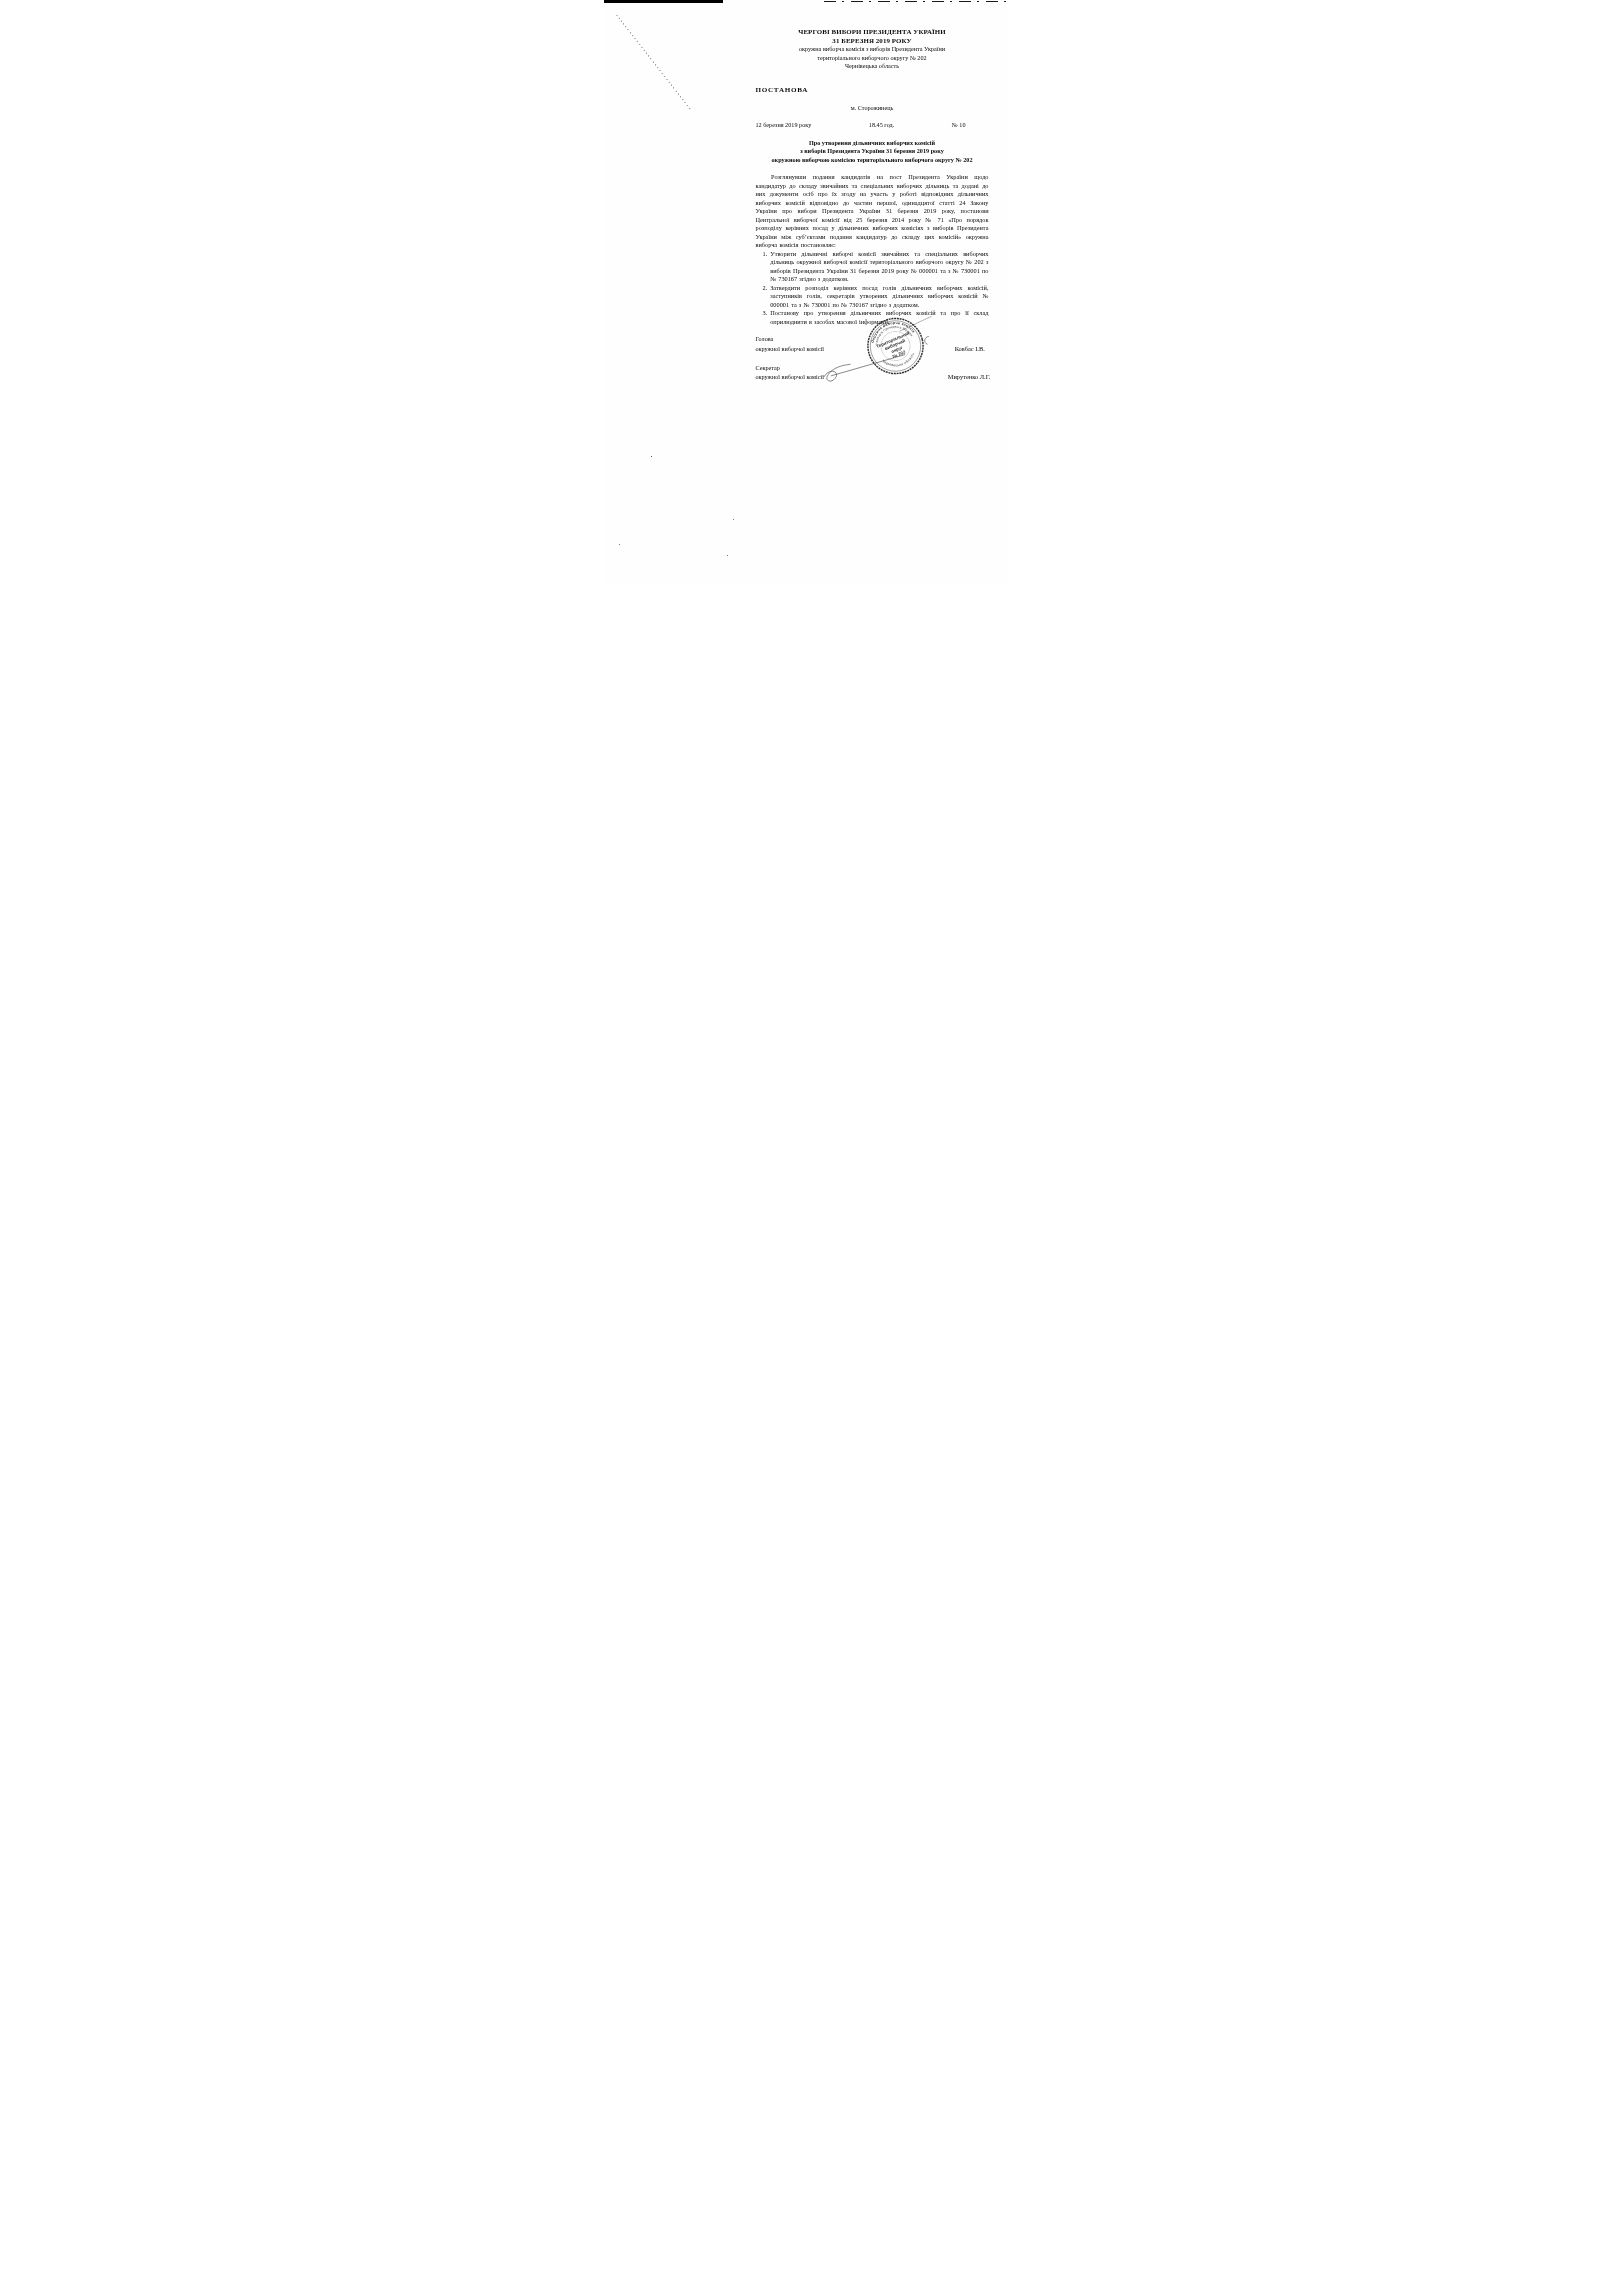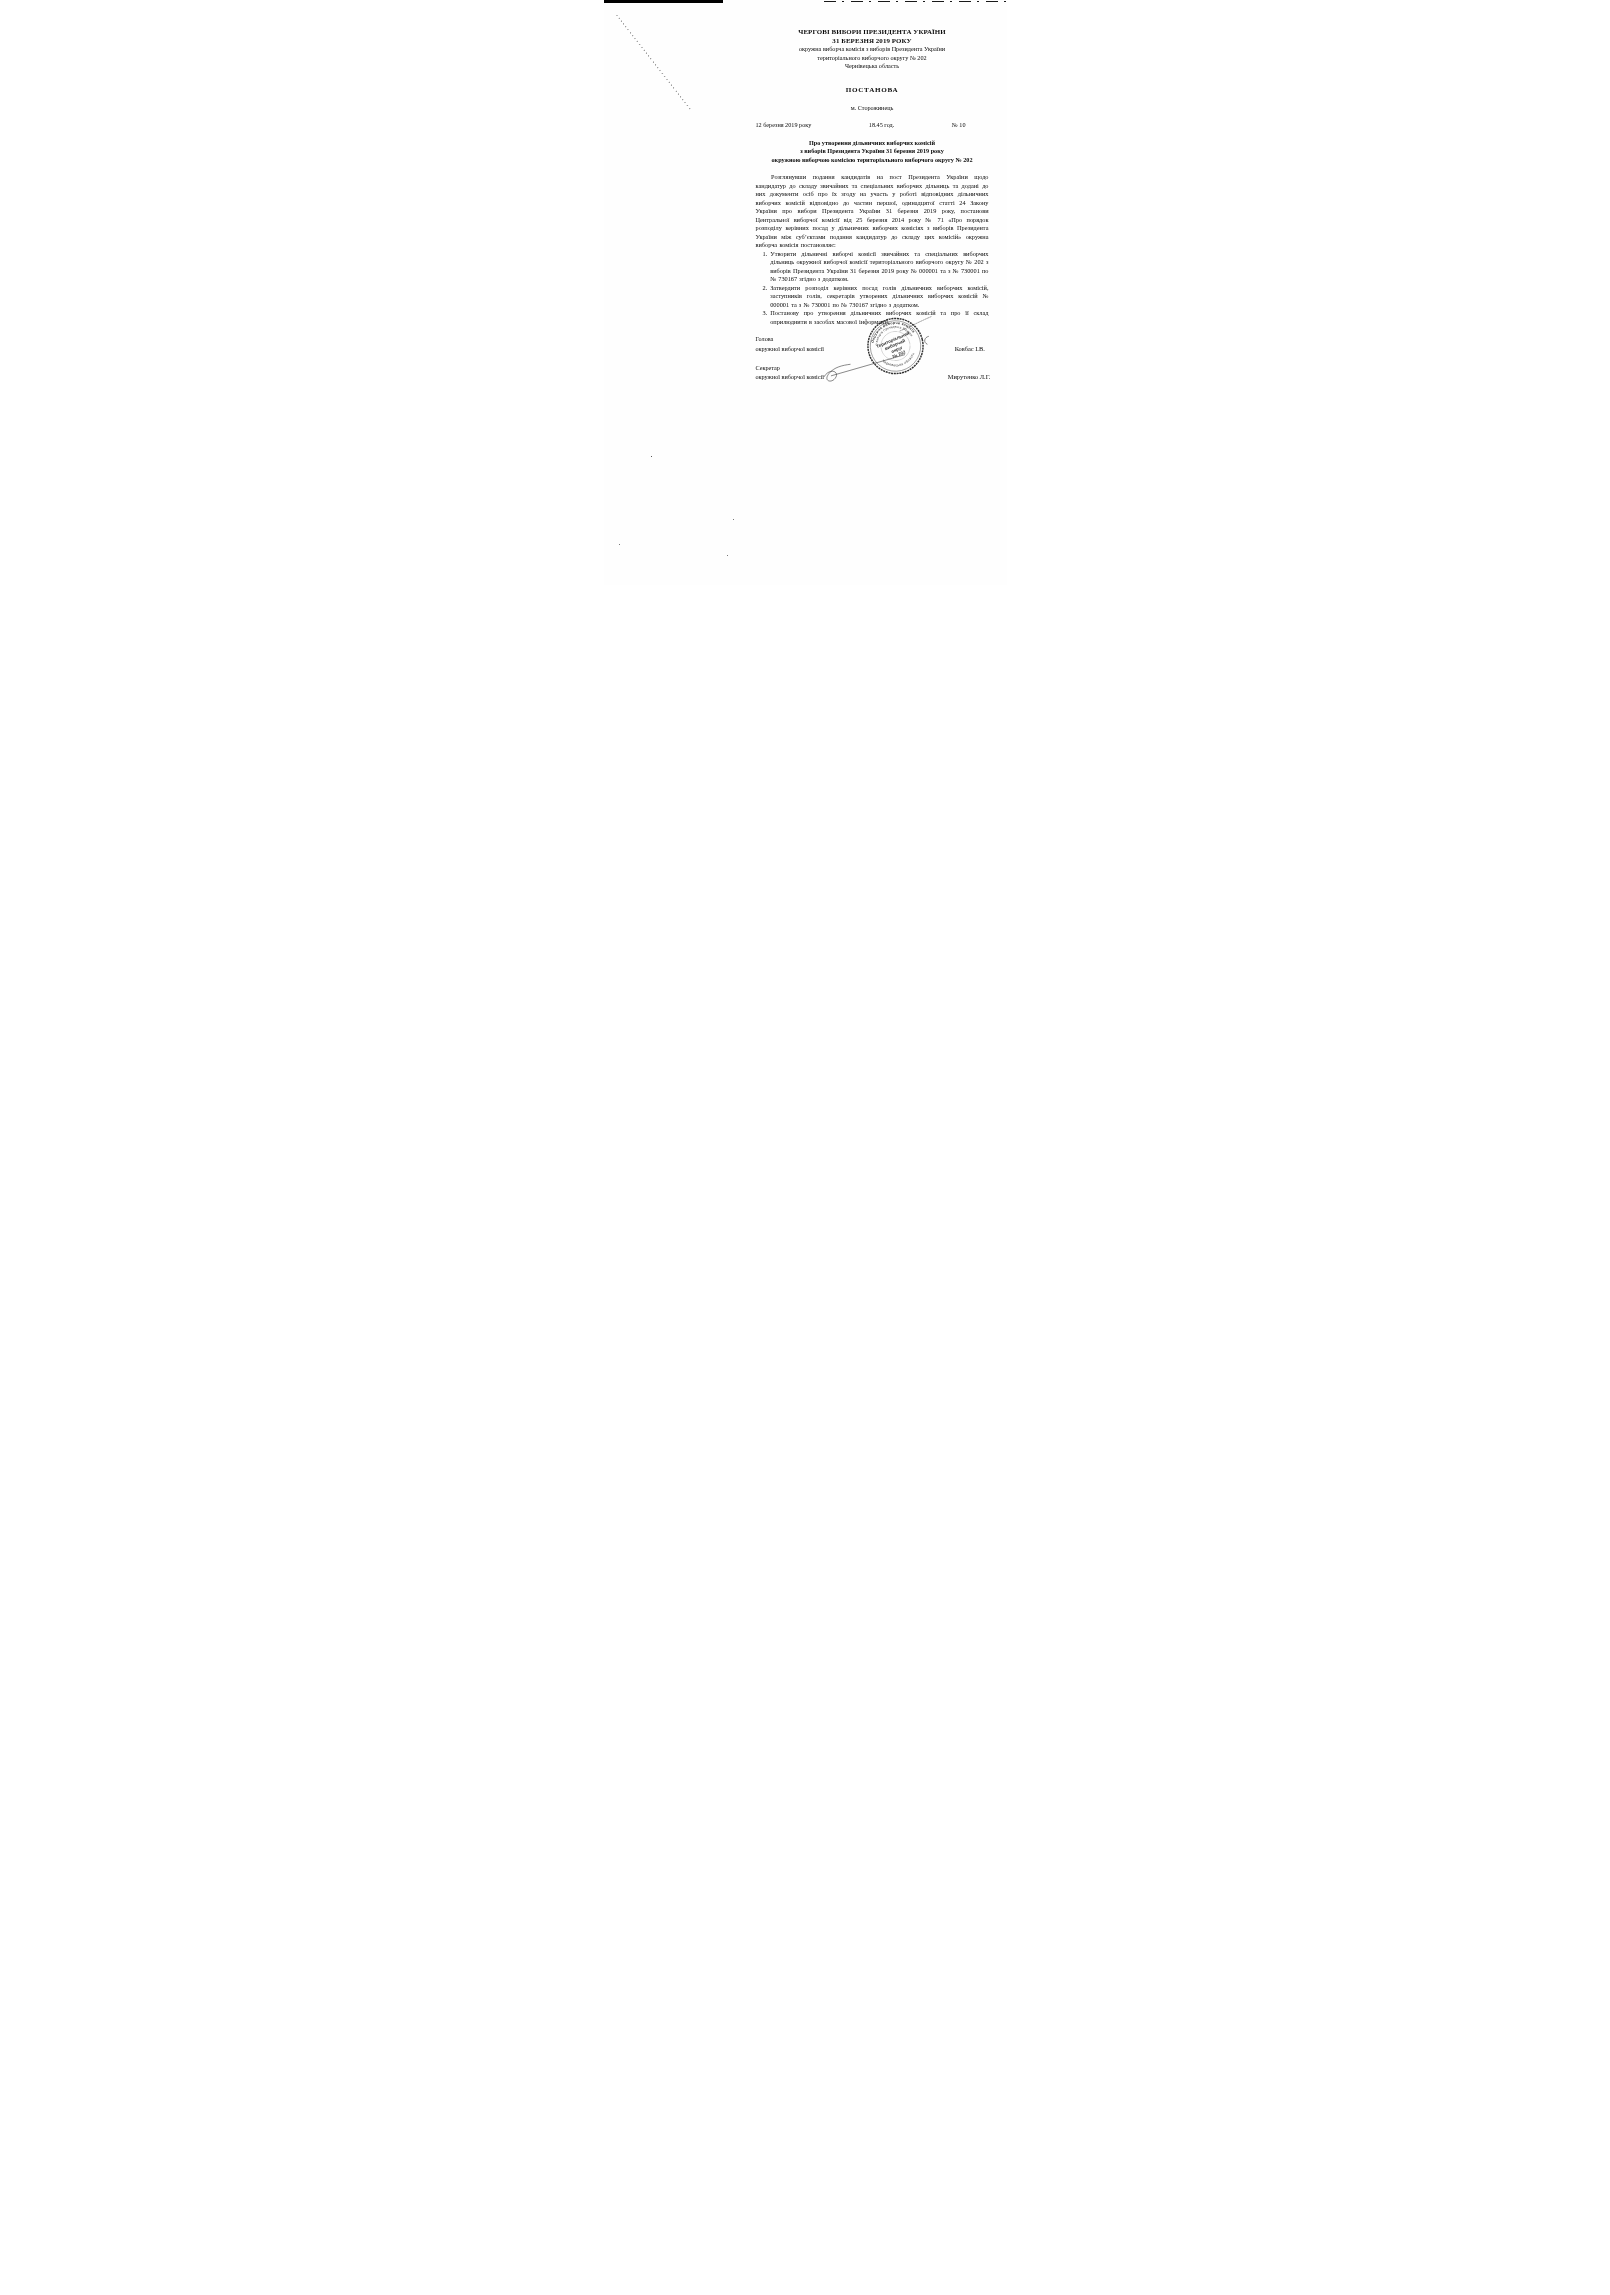--- a/index.html
+++ b/index.html
@@ -32,21 +32,21 @@
   .speck{position:absolute;background:#222;border-radius:50%;}
   .speck.s1{left:47px;top:456px;width:1.4px;height:1.4px;}
   .speck.s2{left:15px;top:544px;width:0.9px;height:0.9px;}
   .speck.s3{left:129px;top:519px;width:0.9px;height:0.9px;}
   .speck.s4{left:123px;top:555px;width:0.9px;height:0.9px;}
 
   
   .content{position:absolute;left:152px;top:0;width:233px;}
   .header-block{margin-top:28px;text-align:center;font-size:6.2px;line-height:8.5px;}
   .header-block .h-bold{font-weight:bold;font-size:6.9px;letter-spacing:0.1px;}
-  .doc-type{margin-top:15.6px;text-align:center;font-weight:bold;font-size:7.1px;letter-spacing:0.7px;}
+  .doc-type{margin-top:15.6px;font-weight:bold;font-size:7.1px;letter-spacing:0.7px;}
   .place{margin-top:10px;text-align:center;font-size:6.2px;}
   .meta-row{margin-top:9.6px;display:flex;justify-content:space-between;padding-right:23px;font-size:6.2px;}
   .title-block{margin-top:11px;text-align:center;font-weight:bold;font-size:6.2px;line-height:8.7px;}
   .body-par{
     margin:8.7px 0 0 0;text-align:justify;font-size:6.3px;line-height:8.5px;
     text-indent:15.6px;word-spacing:0.7px;
   }
   ol.resolutions{
     margin:0;padding-left:13.8px;text-align:justify;
     font-size:6.3px;line-height:8.5px;word-spacing:0.5px;

